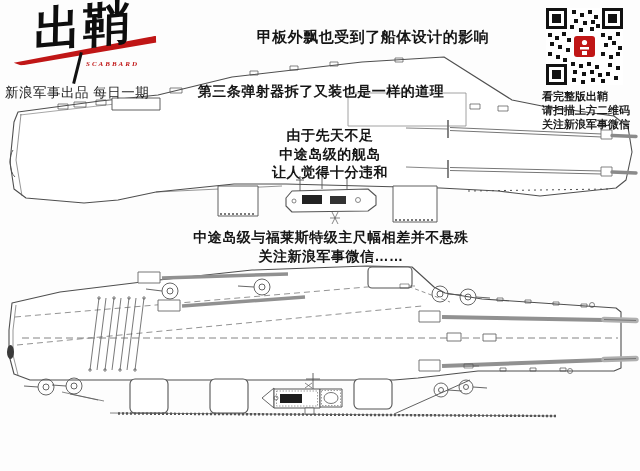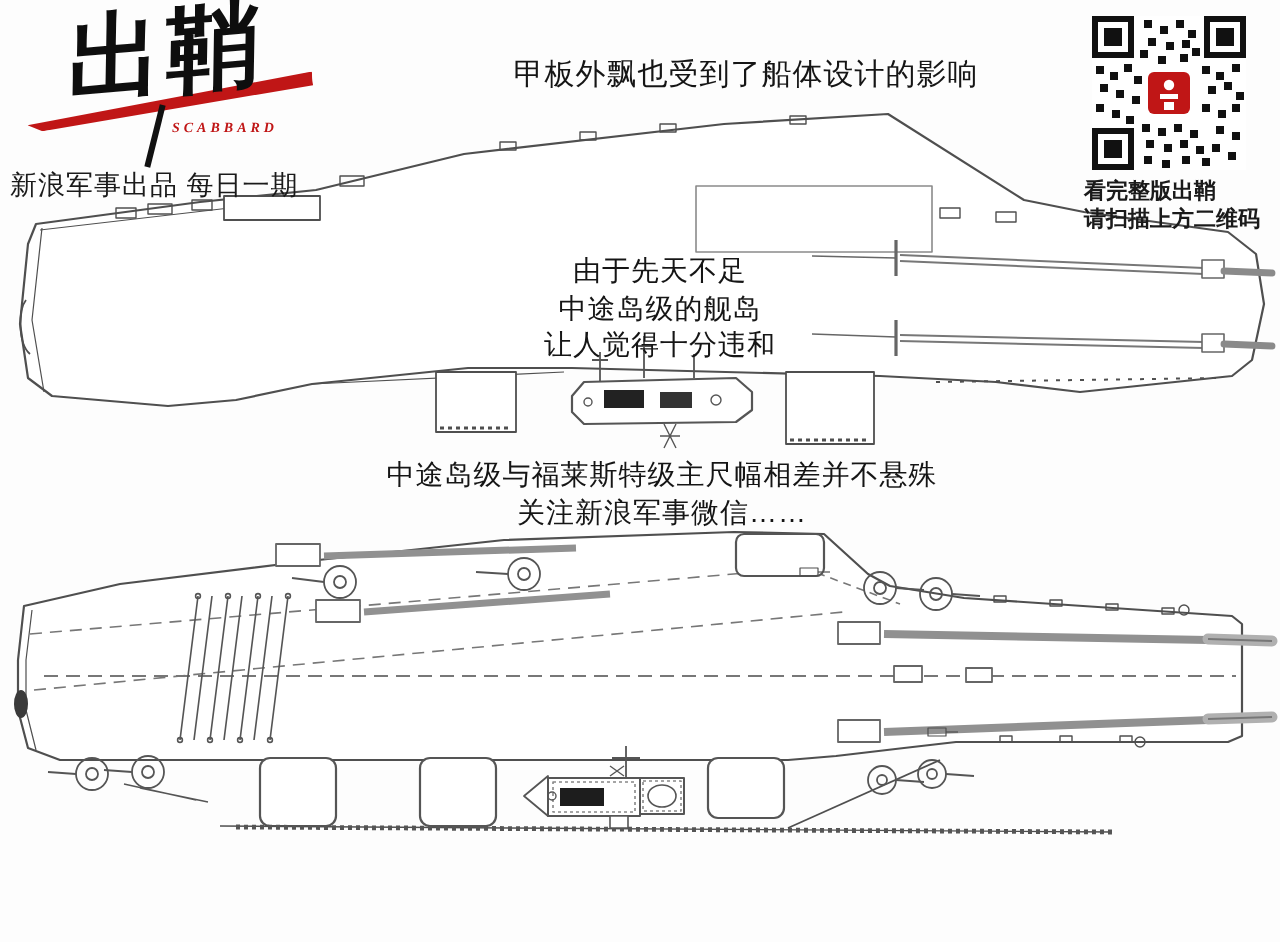--- a/index.html
+++ b/index.html
@@ -3,21 +3,21 @@
 <meta charset="utf-8">
 <style>
   html,body{margin:0;padding:0;background:#e8e8e8;}
   #stage{
     position:relative;width:640px;height:471px;background:#fdfdfd;
     overflow:hidden;font-family:"Liberation Sans","DejaVu Sans",sans-serif;
     color:#1a1a1a;
   }
   .abs{position:absolute;}
   .anno{
-    position:absolute;font-weight:normal;color:#151515;white-space:nowrap;
+    position:absolute;font-weight:bold;color:#151515;white-space:nowrap;
     transform:translateX(-50%);letter-spacing:0.5px;
   }
   .anno .ln{text-align:center;}
   
   #logo-chars{
     position:absolute;left:34px;top:2px;font-size:47px;font-weight:bold;
     color:#0e0e0e;letter-spacing:2px;transform:rotate(-5deg) skewX(-6deg);
     line-height:1;
   }
   #logo-swoosh{
@@ -302,24 +302,26 @@
       <g>
         <rect x="28" y="28" width="21" height="21" rx="3" fill="#c01616"></rect>
         <circle cx="38.5" cy="34.5" r="2.6" fill="#ffffff"></circle>
         <path d="M34,39 h9 v2.5 h-9 z M36,43 h5 v4 h-5 z" fill="#ffffff"></path>
       </g>
     </svg>
   </div>
   <div id="qr-caption">
     <div class="ln">看完整版出鞘</div>
     <div class="ln">请扫描上方二维码</div>
+    <div class="ln">关注新浪军事微信</div>
   </div>
 
   <div class="anno" style="left:373px;top:28px;font-size:15px">甲板外飘也受到了船体设计的影响</div>
 
+  <div class="anno" style="left:321px;top:83px;font-size:14px">第三条弹射器拆了又装也是一样的道理</div>
 
   <div class="anno" style="left:330px;top:126px;font-size:14px;line-height:18.5px">
     <div class="ln">由于先天不足</div>
     <div class="ln">中途岛级的舰岛</div>
     <div class="ln">让人觉得十分违和</div>
   </div>
 
   <div class="anno" style="left:331px;top:228px;font-size:14px;line-height:18.5px">
     <div class="ln">中途岛级与福莱斯特级主尺幅相差并不悬殊</div>
     <div class="ln">关注新浪军事微信……</div>

